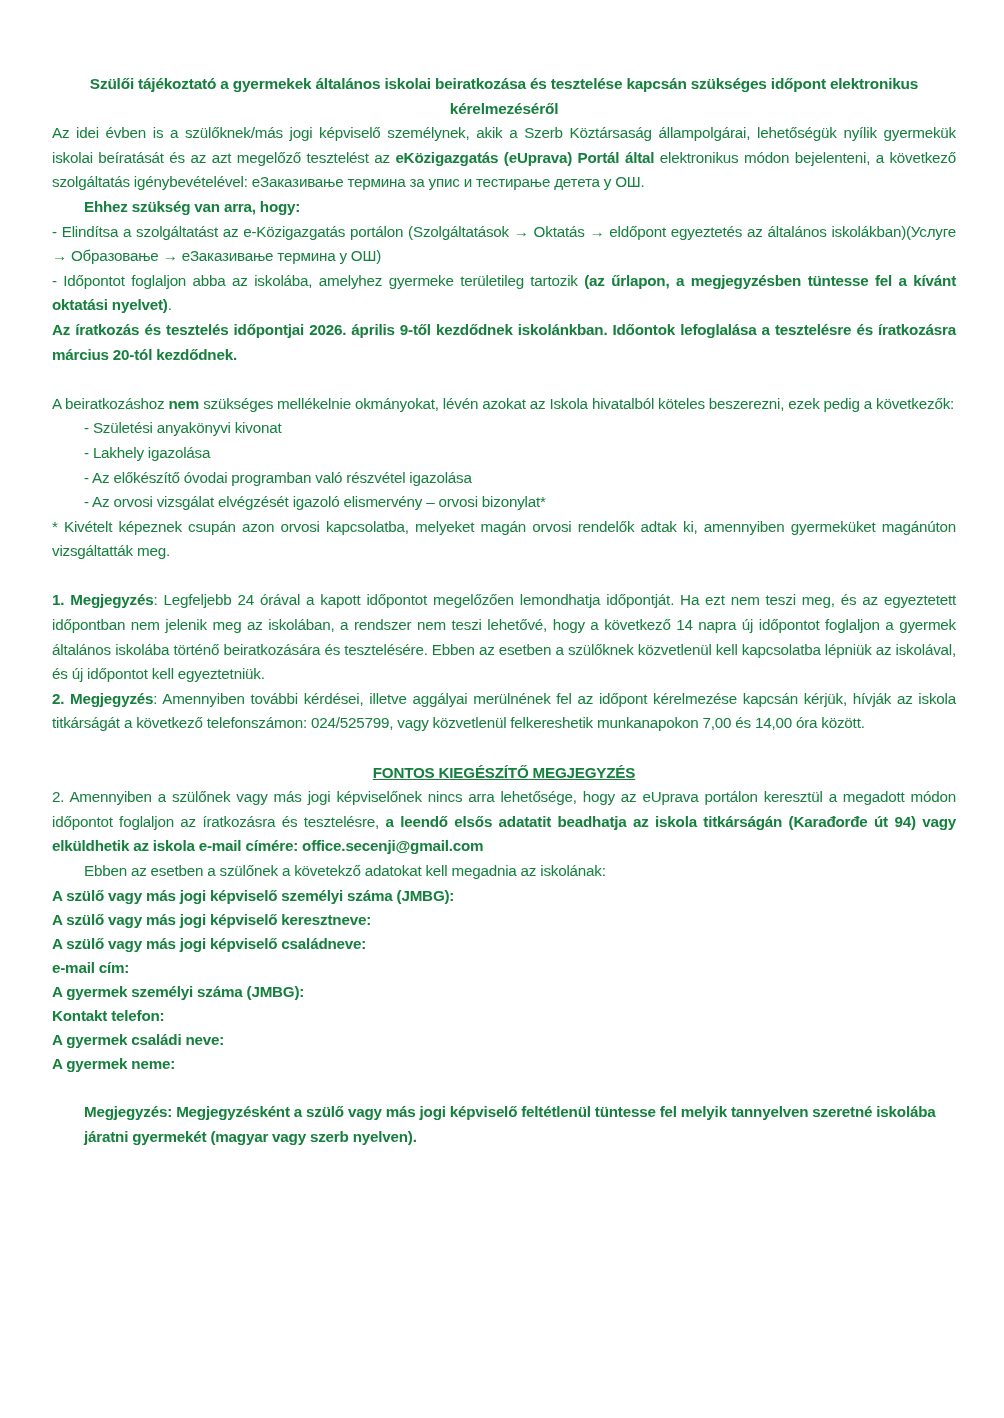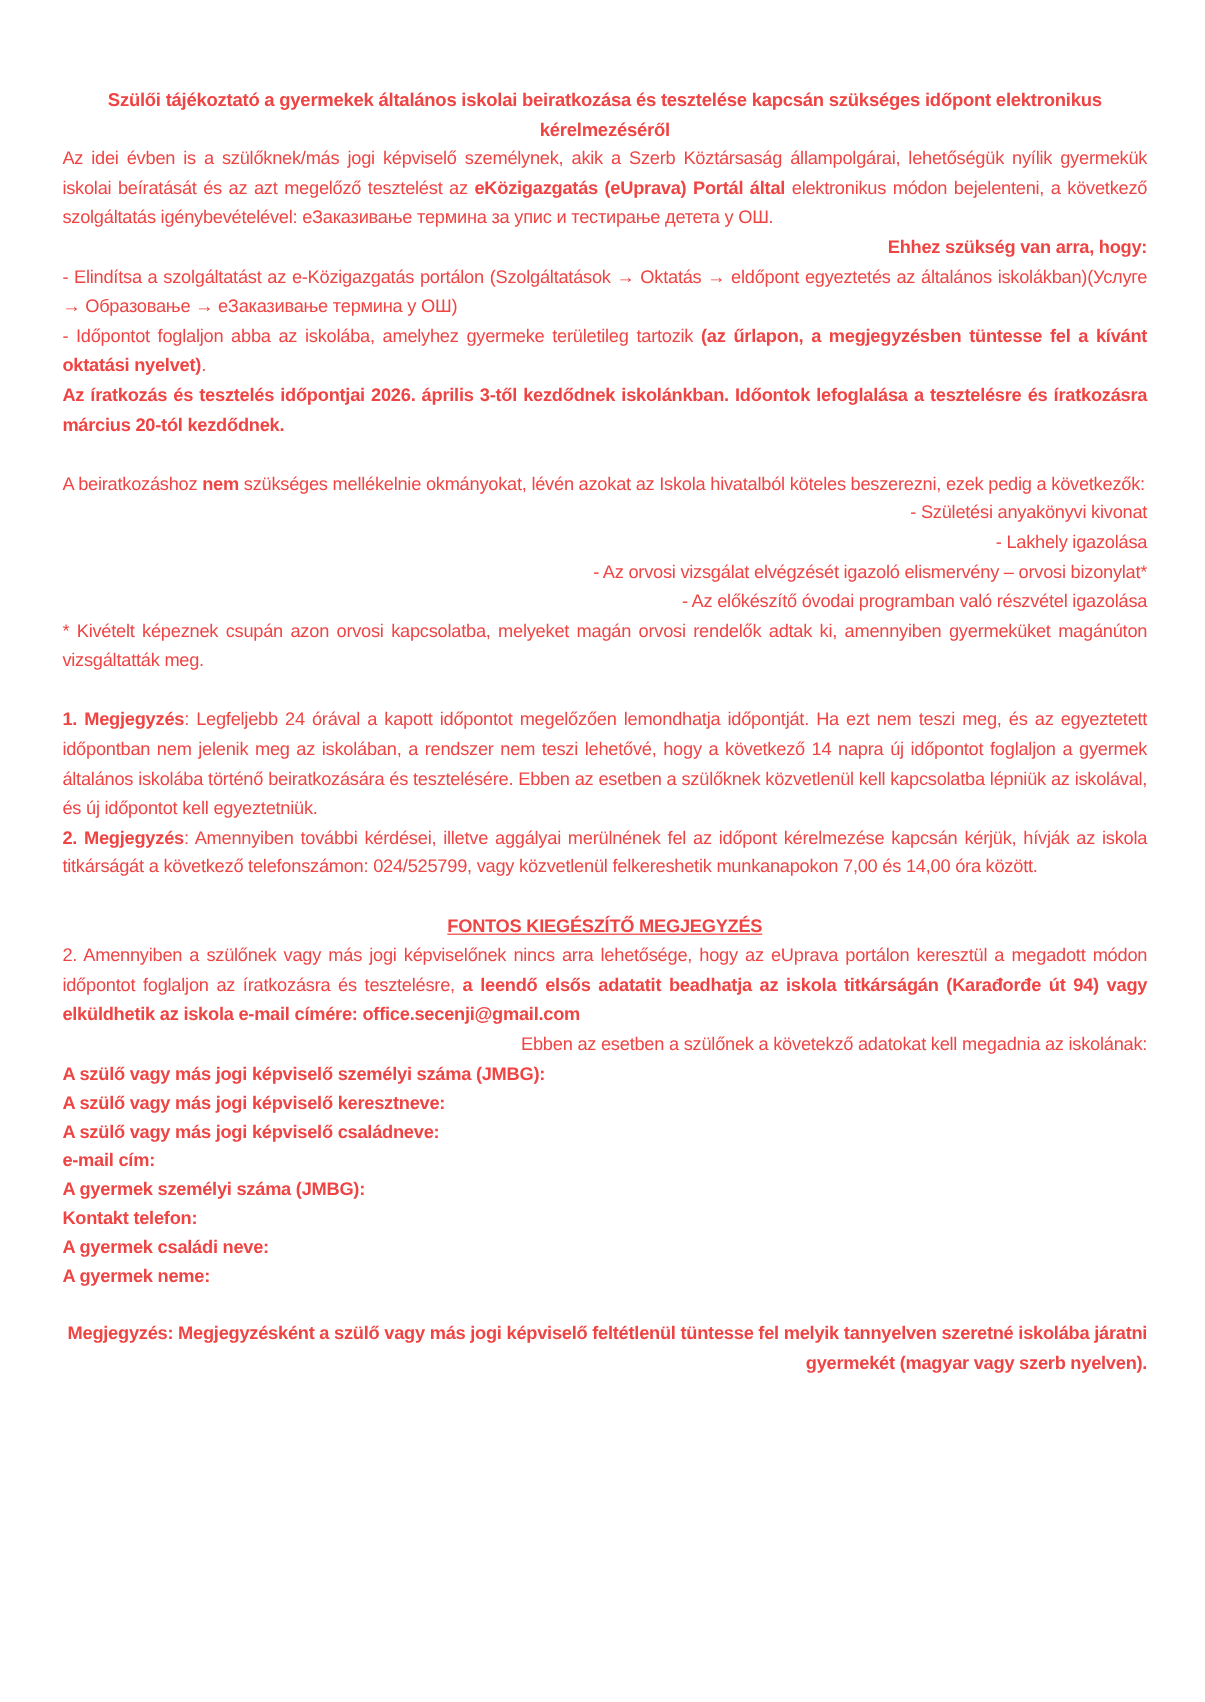--- a/index.html
+++ b/index.html
@@ -1,51 +1,51 @@
 <!DOCTYPE html>
 <html><head>
 <meta charset="utf-8">
 <style>
   html, body { margin: 0; padding: 0; background: #ffffff; }
   body { width: 1004px; height: 1418px; position: relative; overflow: hidden; }
   .page {
     position: absolute; left: 52px; top: 72px; width: 904px;
     font-family: "Liberation Sans", sans-serif;
-    font-size: 15.2px; line-height: 24.6px; color: #ef4444;
+    font-size: 15.2px; line-height: 24.6px; color: #15803d;
     letter-spacing: -0.2px;
   }
   .title { text-align: center; font-weight: bold; font-size: 15.4px; }
   p { margin: 0; text-align: justify; }
   .b { font-weight: bold; }
   .gap { height: 24.6px; }
   .heading-u { text-align: center; font-weight: bold; text-decoration: underline; }
   .fields p { font-weight: bold; line-height: 24px; }
-  .left { text-align: right; }
+  .left { text-align: left; margin-left: 32px; }
 </style>
 </head>
 <body>
 
 <div class="page">
 
   <p class="title">Szülői tájékoztató a gyermekek általános iskolai beiratkozása és tesztelése kapcsán szükséges időpont elektronikus kérelmezéséről</p>
 
   <p><span>Az idei évben is a szülőknek/más jogi képviselő személynek, akik a Szerb Köztársaság állampolgárai, lehetőségük nyílik gyermekük iskolai beíratását és az azt megelőző tesztelést az </span><span class="b">eKözigazgatás (eUprava) Portál által</span><span> elektronikus módon bejelenteni, a következő szolgáltatás igénybevételével: eЗаказивање термина за упис и тестирање детета у ОШ.</span></p>
 
   <p class="b left">Ehhez szükség van arra, hogy:</p>
   <p>- Elindítsa a szolgáltatást az e-Közigazgatás portálon (Szolgáltatások → Oktatás → eldőpont egyeztetés az általános iskolákban)(Услуге → Образовање → eЗаказивање термина у ОШ)</p>
   <p><span>- Időpontot foglaljon abba az iskolába, amelyhez gyermeke területileg tartozik </span><span class="b">(az űrlapon, a megjegyzésben tüntesse fel a kívánt oktatási nyelvet)</span><span>.</span></p>
-  <p class="b">Az íratkozás és tesztelés időpontjai 2026. április 3-től kezdődnek iskolánkban. Időontok lefoglalása a tesztelésre és íratkozásra március 20-tól kezdődnek.</p>
+  <p class="b">Az íratkozás és tesztelés időpontjai 2026. április 9-től kezdődnek iskolánkban. Időontok lefoglalása a tesztelésre és íratkozásra március 20-tól kezdődnek.</p>
 
   <div class="gap"></div>
 
   <p><span>A beiratkozáshoz </span><span class="b">nem</span><span> szükséges mellékelnie okmányokat, lévén azokat az Iskola hivatalból köteles beszerezni, ezek pedig a következők:</span></p>
   <p class="left">- Születési anyakönyvi kivonat</p>
   <p class="left">- Lakhely igazolása</p>
+  <p class="left">- Az előkészítő óvodai programban való részvétel igazolása</p>
   <p class="left">- Az orvosi vizsgálat elvégzését igazoló elismervény – orvosi bizonylat*</p>
-  <p class="left">- Az előkészítő óvodai programban való részvétel igazolása</p>
   <p>* Kivételt képeznek csupán azon orvosi kapcsolatba, melyeket magán orvosi rendelők adtak ki, amennyiben gyermeküket magánúton vizsgáltatták meg.</p>
 
   <div class="gap"></div>
 
   <p><span class="b">1. Megjegyzés</span><span>: Legfeljebb 24 órával a kapott időpontot megelőzően lemondhatja időpontját. Ha ezt nem teszi meg, és az egyeztetett időpontban nem jelenik meg az iskolában, a rendszer nem teszi lehetővé, hogy a következő 14 napra új időpontot foglaljon a gyermek általános iskolába történő beiratkozására és tesztelésére. Ebben az esetben a szülőknek közvetlenül kell kapcsolatba lépniük az iskolával, és új időpontot kell egyeztetniük.</span></p>
   <p><span class="b">2. Megjegyzés</span><span>: Amennyiben további kérdései, illetve aggályai merülnének fel az időpont kérelmezése kapcsán kérjük, hívják az iskola titkárságát a következő telefonszámon: 024/525799, vagy közvetlenül felkereshetik munkanapokon 7,00 és 14,00 óra között.</span></p>
 
   <div class="gap"></div>
 
   <p class="heading-u">FONTOS KIEGÉSZÍTŐ MEGJEGYZÉS</p>

